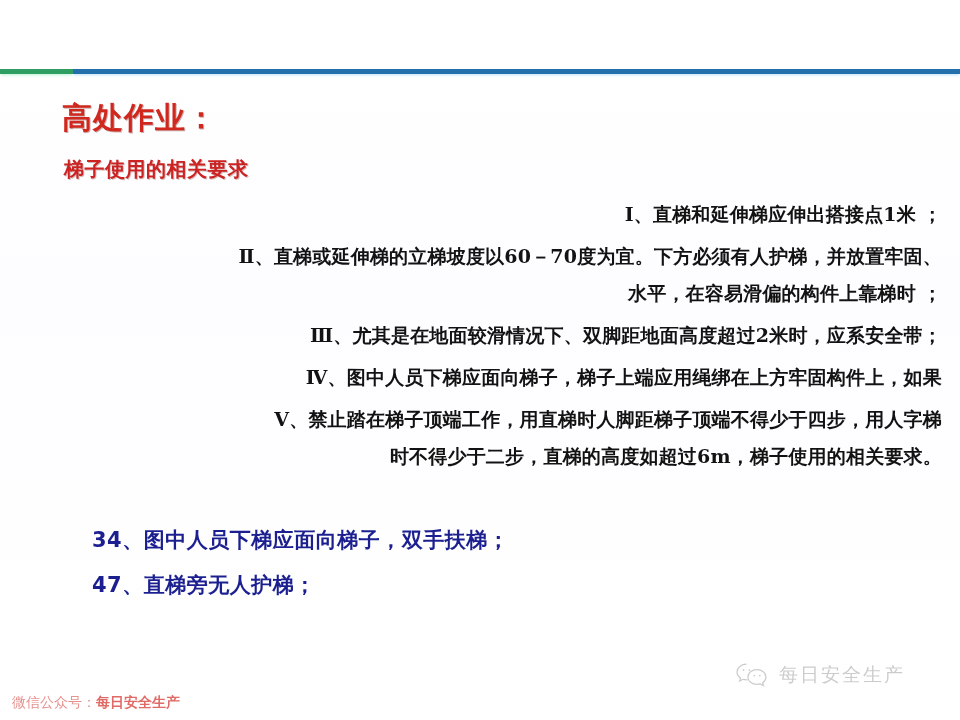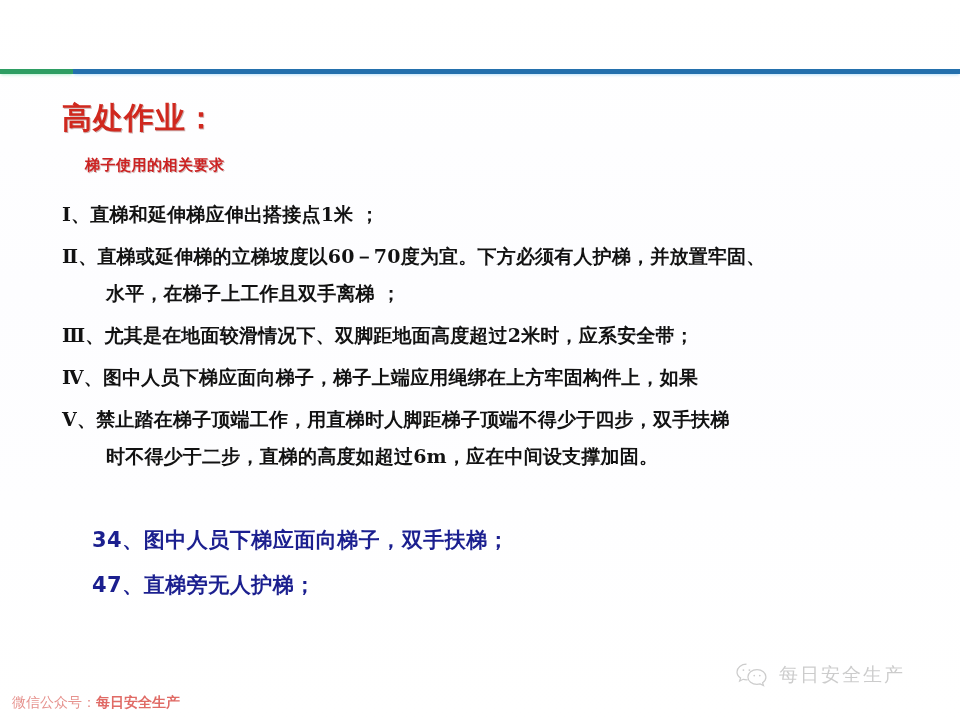--- a/index.html
+++ b/index.html
@@ -54,35 +54,35 @@
     color: #d0281e;
     letter-spacing: 1px;
     text-shadow: 1px 1px 0 rgba(110, 30, 25, 0.35);
     white-space: nowrap;
   }
   .subtitle {
     position: absolute;
     left: 64px;
     top: 156px;
     font-family: Liberation Sans, sans-serif;
-    font-size: 15px;
+    font-size: 20px;
     font-weight: bold;
     color: #cc2222;
     letter-spacing: 0.5px;
     text-shadow: 1px 1px 0 rgba(110, 30, 25, 0.3);
     white-space: nowrap;
-    margin-left: 21px;
   }
 
   
   .roman-list {
     position: absolute;
     left: 62px;
     top: 196px;
     width: 880px;
+    text-align: right;
   }
   .roman-item {
     display: block;
     margin-bottom: 5px;
     font-family: "DejaVu Serif", serif;
     font-size: 19px;
     font-weight: bold;
     color: #121212;
     line-height: 37px;
     letter-spacing: 0.2px;
@@ -163,31 +163,31 @@
 
   <div class="title">高处作业：</div>
   <div class="subtitle">梯子使用的相关要求</div>
 
   <div class="roman-list">
     <div class="roman-item">
       <span>Ⅰ、直梯和延伸梯应伸出搭接点1米 ；</span>
     </div>
     <div class="roman-item">
       <span>Ⅱ、直梯或延伸梯的立梯坡度以60－70度为宜。下方必须有人护梯，并放置牢固、</span>
-      <span class="line2">水平，在梯子上工作且双手离梯 ；</span>
+      <span class="line2">水平，在容易滑偏的构件上靠梯时 ；</span>
     </div>
     <div class="roman-item">
       <span>Ⅲ、尤其是在地面较滑情况下、双脚距地面高度超过2米时，应系安全带；</span>
     </div>
     <div class="roman-item">
       <span>Ⅳ、图中人员下梯应面向梯子，梯子上端应用绳绑在上方牢固构件上，如果</span>
     </div>
     <div class="roman-item">
-      <span>Ⅴ、禁止踏在梯子顶端工作，用直梯时人脚距梯子顶端不得少于四步，双手扶梯</span>
-      <span class="line2">时不得少于二步，直梯的高度如超过6m，应在中间设支撑加固。</span>
+      <span>Ⅴ、禁止踏在梯子顶端工作，用直梯时人脚距梯子顶端不得少于四步，用人字梯</span>
+      <span class="line2">时不得少于二步，直梯的高度如超过6m，梯子使用的相关要求。</span>
     </div>
   </div>
 
   <div class="blue-list">
     <div class="blue-item">34、图中人员下梯应面向梯子，双手扶梯；</div>
     <div class="blue-item">47、直梯旁无人护梯；</div>
   </div>
 
   <div class="footer-tag">
     <span>微信公众号：</span><span class="tag-strong">每日安全生产</span>

